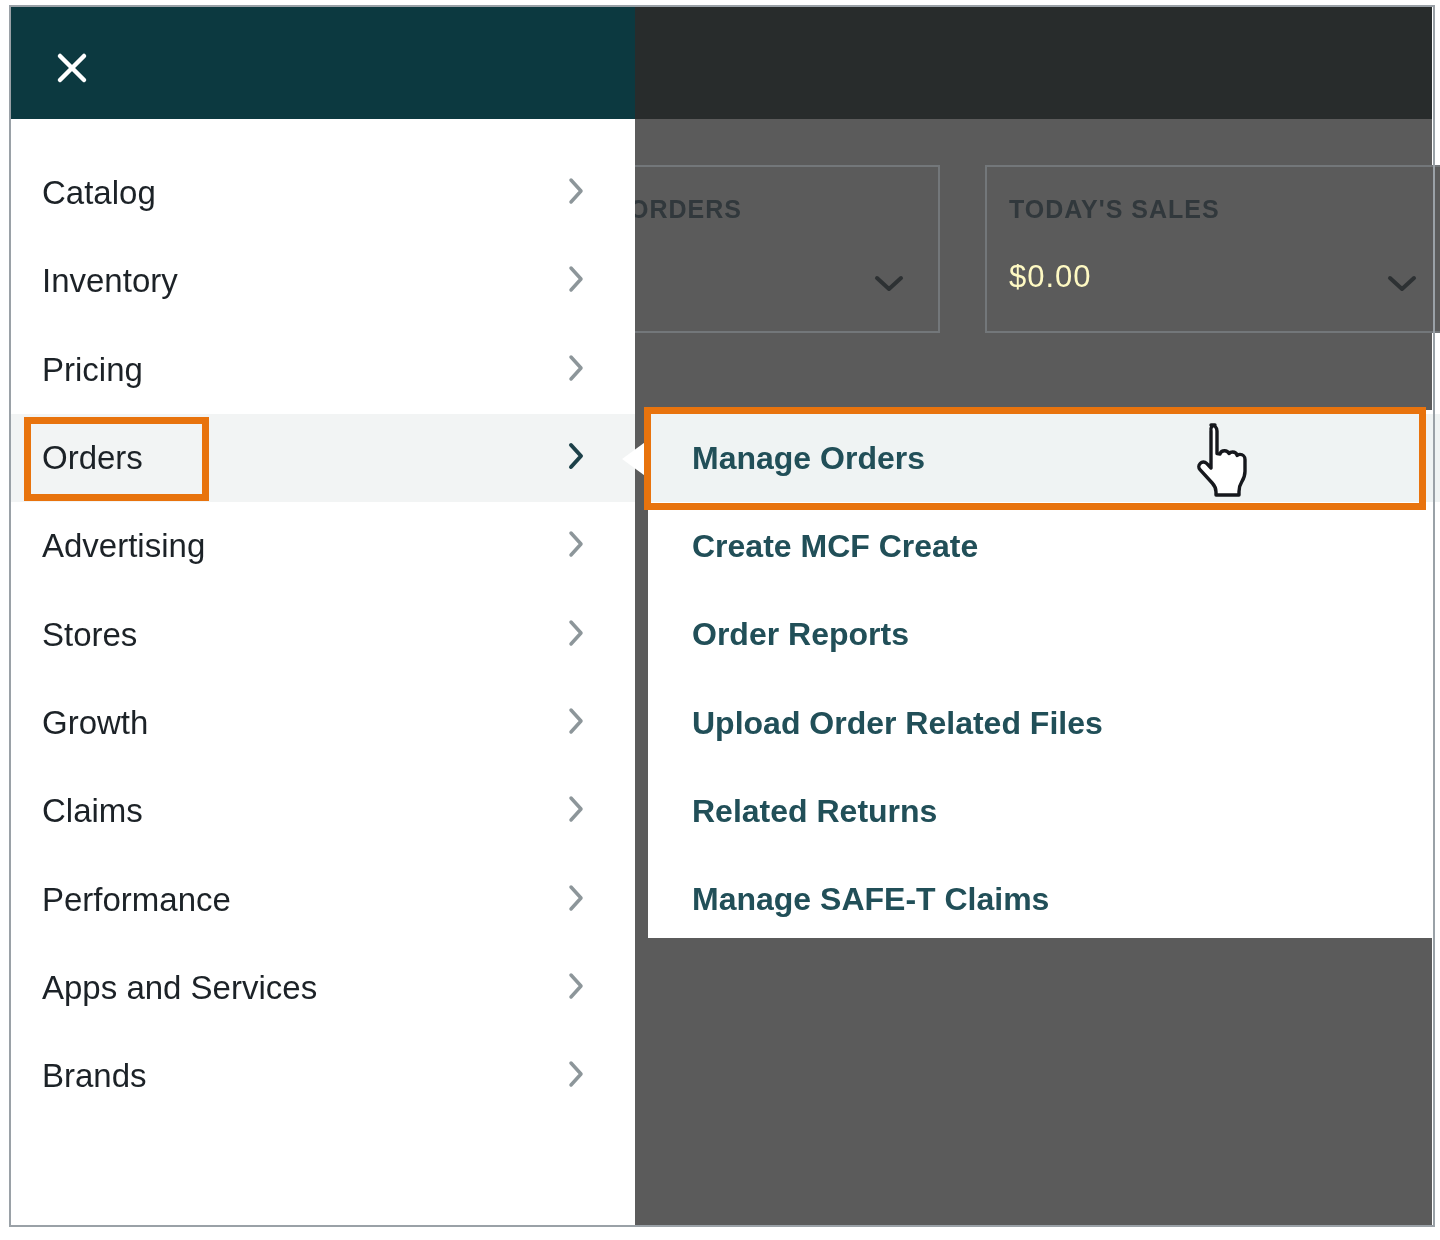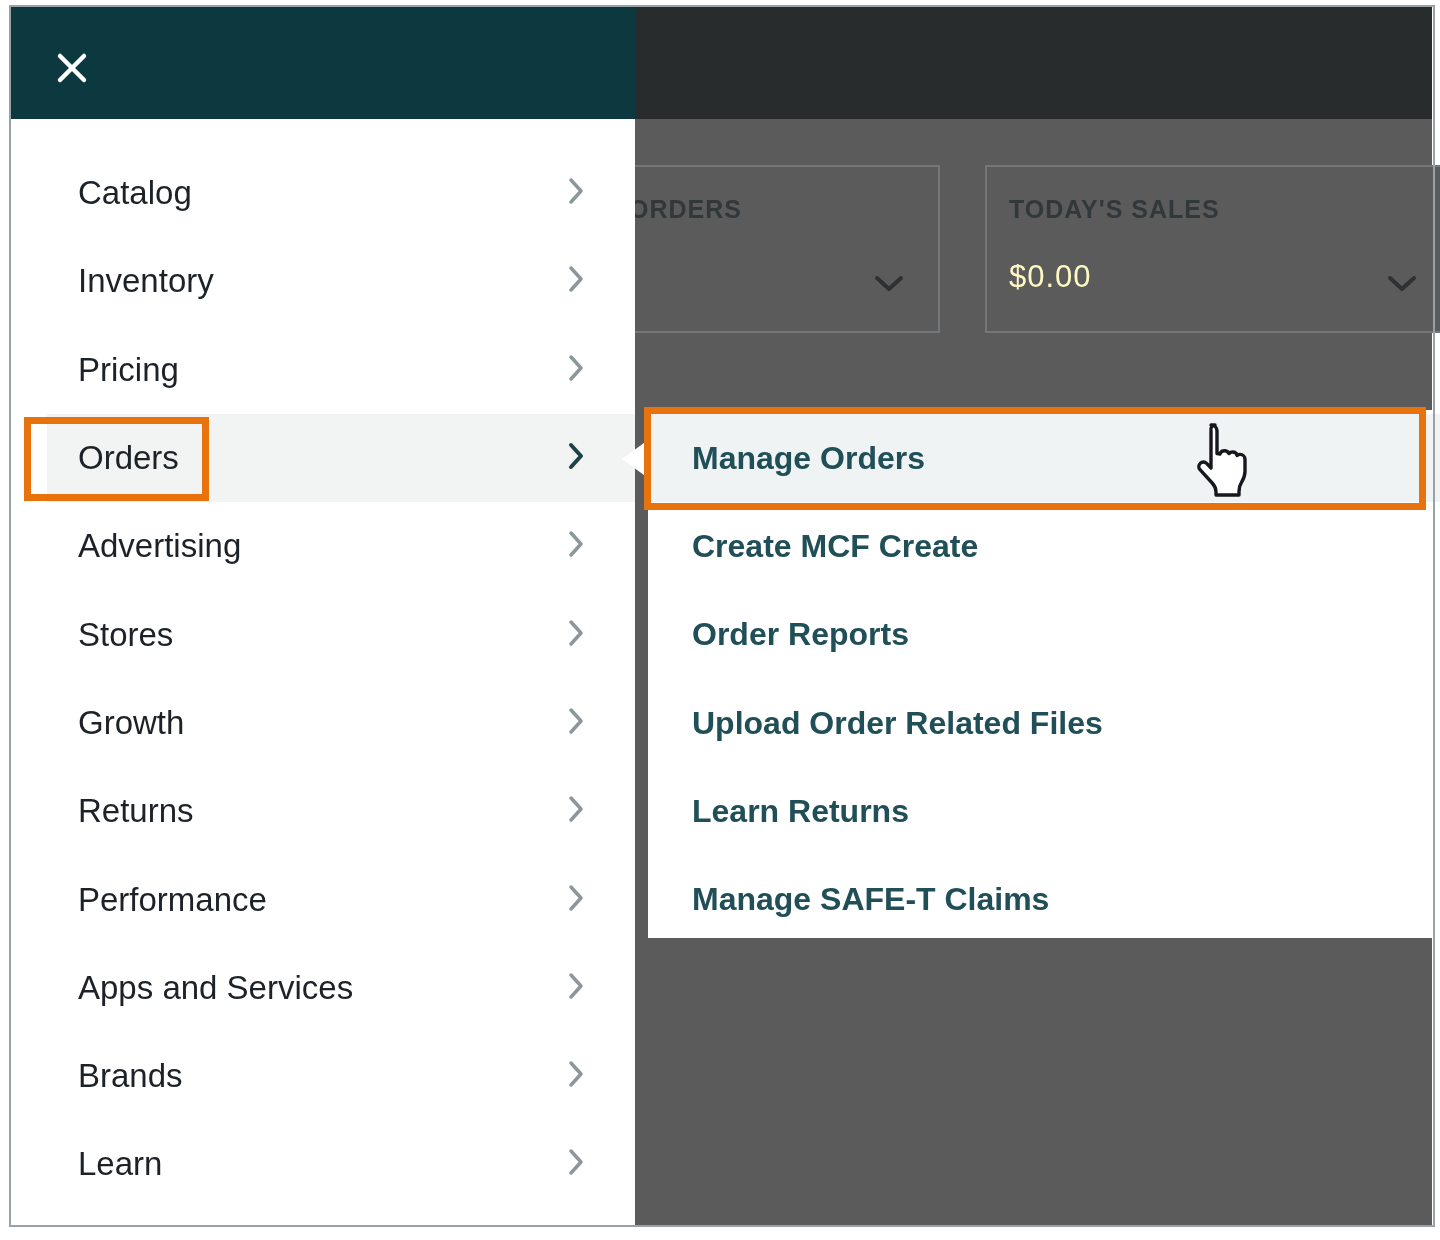--- a/index.html
+++ b/index.html
@@ -43,21 +43,21 @@
   .card-sales  .card-chevron { right:30px; }
 
   
   .menu-header {
     position:absolute; left:11px; top:7px; width:624px; height:112px;
     background:#0c3940; z-index:3;
   }
   .close-btn { position:absolute; left:42px; top:42px; width:38px; height:38px; cursor:pointer; }
   .menu-panel {
     position:absolute; left:11px; top:119px; width:624px; height:1106px;
-    background:#ffffff; z-index:3;padding-left:36px;
+    background:#ffffff; z-index:3;
   }
   .menu-rows { padding-top:30px; }
   .menu-row {
     height:88.3px; display:flex; align-items:center; justify-content:space-between;
     padding:0 50px 0 31px; cursor:pointer;
   }
   .menu-row .label { font-size:33px; font-weight:500; color:#1c2227; }
   .menu-row.selected { background:#f2f4f4; }
 
   
@@ -162,45 +162,39 @@
               <polyline points="3,3 13,14 3,25" fill="none" stroke="#8d969a" stroke-width="3.5" stroke-linecap="round" stroke-linejoin="round"></polyline>
             </svg></span>
       </div>
       <div class="menu-row">
         <span class="label">Growth</span>
         <span><svg width="17" height="28" viewBox="0 0 17 28">
               <polyline points="3,3 13,14 3,25" fill="none" stroke="#8d969a" stroke-width="3.5" stroke-linecap="round" stroke-linejoin="round"></polyline>
             </svg></span>
       </div>
       <div class="menu-row">
-        <span class="label">Returns</span>
+        <span class="label">Claims</span>
         <span><svg width="17" height="28" viewBox="0 0 17 28">
               <polyline points="3,3 13,14 3,25" fill="none" stroke="#8d969a" stroke-width="3.5" stroke-linecap="round" stroke-linejoin="round"></polyline>
             </svg></span>
       </div>
       <div class="menu-row">
         <span class="label">Performance</span>
         <span><svg width="17" height="28" viewBox="0 0 17 28">
               <polyline points="3,3 13,14 3,25" fill="none" stroke="#8d969a" stroke-width="3.5" stroke-linecap="round" stroke-linejoin="round"></polyline>
             </svg></span>
       </div>
       <div class="menu-row">
         <span class="label">Apps and Services</span>
         <span><svg width="17" height="28" viewBox="0 0 17 28">
               <polyline points="3,3 13,14 3,25" fill="none" stroke="#8d969a" stroke-width="3.5" stroke-linecap="round" stroke-linejoin="round"></polyline>
             </svg></span>
       </div>
       <div class="menu-row">
         <span class="label">Brands</span>
-        <span><svg width="17" height="28" viewBox="0 0 17 28">
-              <polyline points="3,3 13,14 3,25" fill="none" stroke="#8d969a" stroke-width="3.5" stroke-linecap="round" stroke-linejoin="round"></polyline>
-            </svg></span>
-      </div>
-      <div class="menu-row">
-        <span class="label">Learn</span>
         <span><svg width="17" height="28" viewBox="0 0 17 28">
               <polyline points="3,3 13,14 3,25" fill="none" stroke="#8d969a" stroke-width="3.5" stroke-linecap="round" stroke-linejoin="round"></polyline>
             </svg></span>
       </div>
 
     </div>
   </div>
 
   <div class="flyout-arrow"></div>
 
@@ -219,21 +213,21 @@
       <div class="submenu-row">
         <span class="label">Create MCF Create</span>
       </div>
       <div class="submenu-row">
         <span class="label">Order Reports</span>
       </div>
       <div class="submenu-row">
         <span class="label">Upload Order Related Files</span>
       </div>
       <div class="submenu-row">
-        <span class="label">Learn Returns</span>
+        <span class="label">Related Returns</span>
       </div>
       <div class="submenu-row">
         <span class="label">Manage SAFE-T Claims</span>
       </div>
 
     </div>
   </div>
 
   <div class="annotation box-orders"></div>
   <div class="annotation box-manage"></div>

